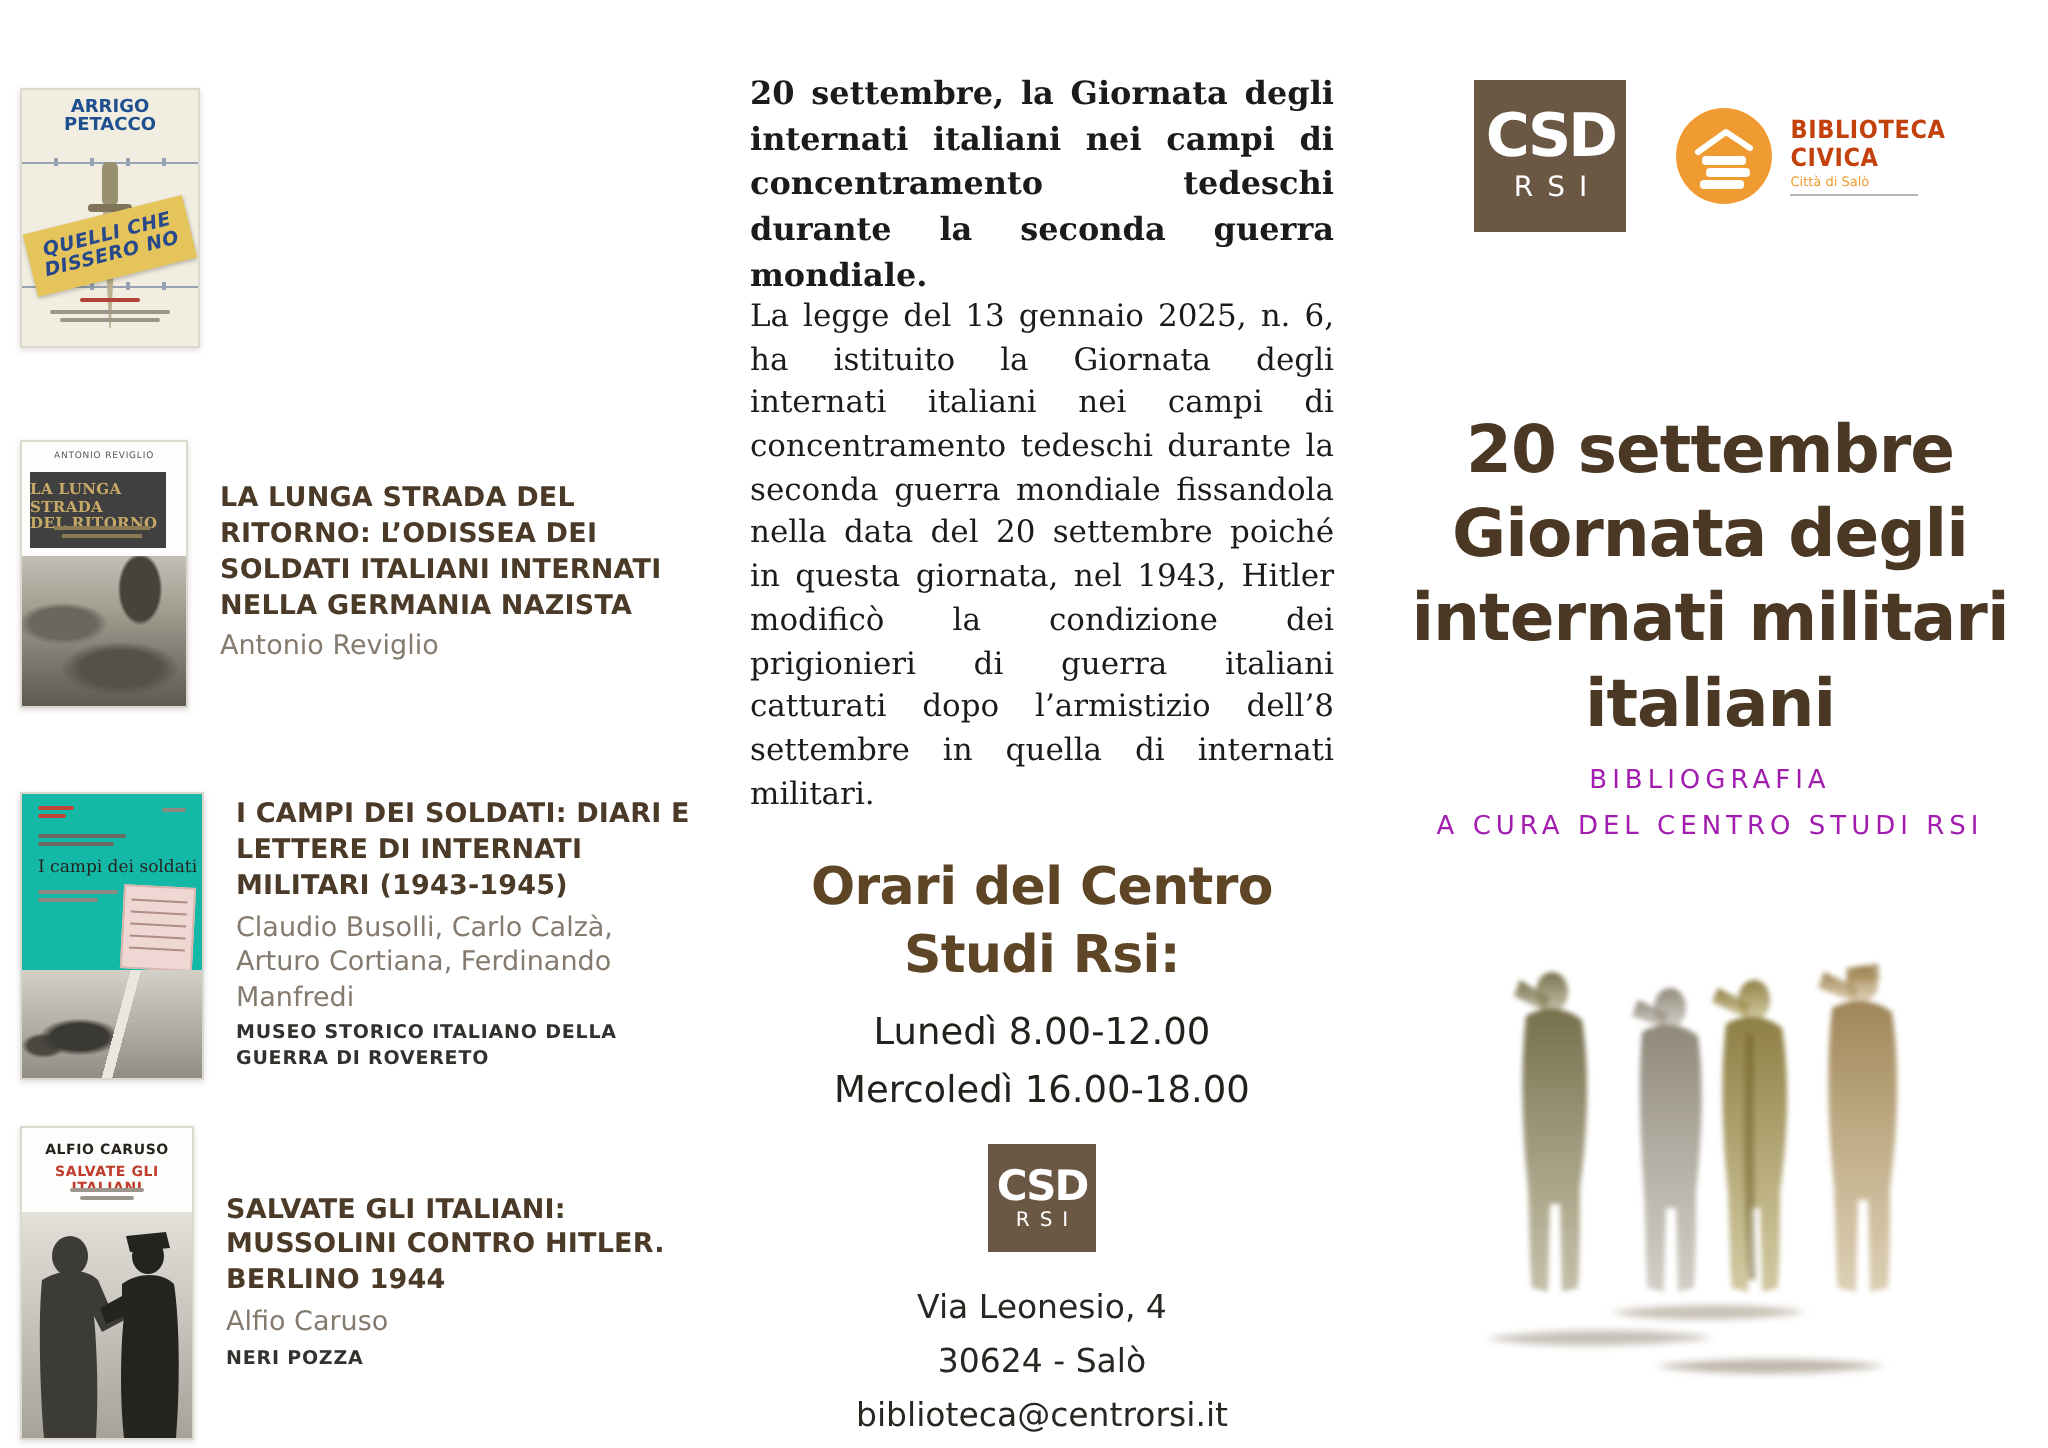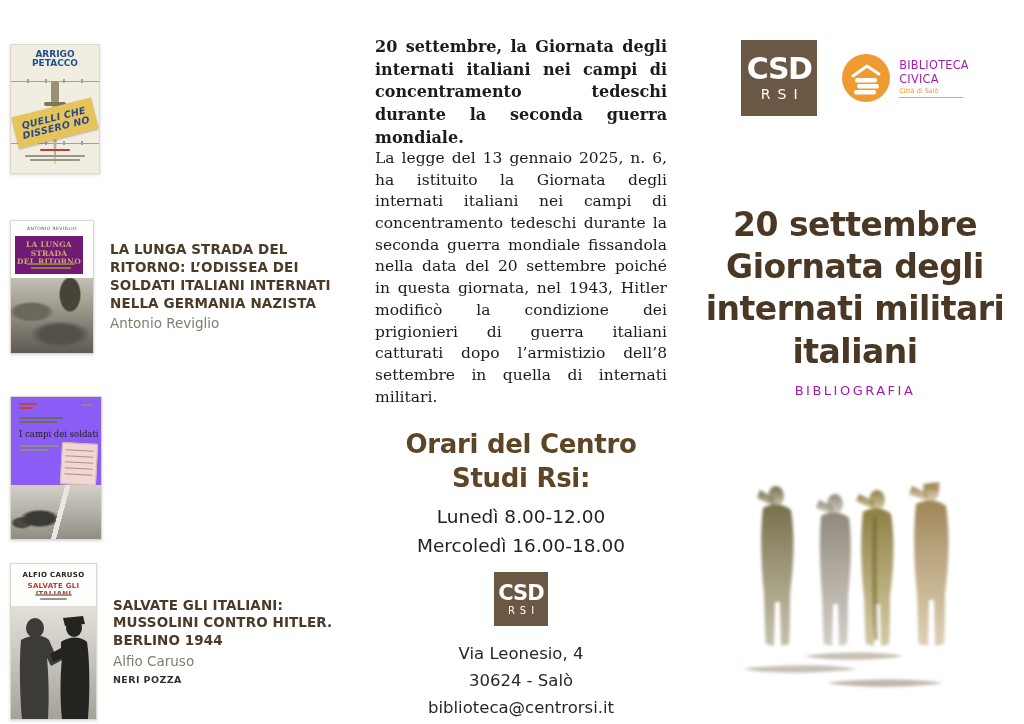--- a/index.html
+++ b/index.html
@@ -28,32 +28,32 @@
   .c1-guard{position:absolute;left:50%;transform:translateX(-50%);top:57px;width:22px;height:4px;background:#7e7558;border-radius:2px;}
   .c1-blade{position:absolute;left:50%;transform:translateX(-50%);top:61px;width:7px;height:58px;background:#bcb091;
             clip-path:polygon(0 0,100% 0,55% 100%,45% 100%);}
   .c1-banner{position:absolute;left:3px;top:62px;width:82px;height:32px;background:#e5c45c;transform:rotate(-14deg);
              box-shadow:0 1px 2px rgba(0,0,0,.25);display:flex;flex-direction:column;align-items:center;justify-content:center;}
   .c1-banner span{display:block;font-weight:bold;font-style:italic;font-size:9.5px;line-height:1.1;color:#27498c;letter-spacing:.3px;}
 
   
   .cover2{width:82px;height:132px;background:#fdfdfb;}
   .c2-author{position:absolute;top:5px;width:100%;text-align:center;font-size:4.5px;letter-spacing:.4px;color:#555;}
-  .c2-panel{position:absolute;left:4px;top:15px;width:68px;height:38px;background:#701a75;text-align:center;padding-top:5px;box-sizing:border-box;}
+  .c2-panel{position:absolute;left:4px;top:15px;width:68px;height:38px;background:#404040;text-align:left;padding-top:5px;box-sizing:border-box;}
   .c2-panel span{display:block;font-family:"DejaVu Serif",serif;font-weight:bold;font-size:7.5px;line-height:1.15;color:#c9a968;letter-spacing:.2px;}
   .c2-panelbar{position:absolute;background:#8c7a55;height:1.5px;}
   .c2-photo{position:absolute;left:0;top:57px;width:82px;height:75px;
             background:
               radial-gradient(ellipse 16px 26px at 72% 22%,#474338 0 60%,transparent 70%),
               radial-gradient(ellipse 30px 14px at 25% 45%,#6c675c 0 55%,transparent 75%),
               radial-gradient(ellipse 40px 18px at 60% 75%,#55514a 0 50%,transparent 75%),
               linear-gradient(180deg,#c3bfb4 0%,#a39e92 35%,#7c786d 70%,#5e5a51 100%);}
 
   
-  .cover3{width:90px;height:142px;background:#8b5cf6;}
+  .cover3{width:90px;height:142px;background:#14b8a6;}
   .c3-title{position:absolute;left:8px;top:32px;font-family:"DejaVu Serif",serif;font-size:8.5px;color:#26231f;}
   .c3-letter{position:absolute;right:4px;top:46px;width:34px;height:40px;background:#efd8d3;border:1px solid #d8b6ae;transform:rotate(3deg);}
   .c3-letter i{position:absolute;left:3px;right:3px;height:1px;background:#b08d85;}
   .c3-photo{position:absolute;left:0;top:88px;width:90px;height:54px;
             background:
               linear-gradient(105deg,transparent 52%,#e9e7e0 52% 57%,transparent 57%),
               radial-gradient(ellipse 26px 12px at 32% 62%,#3b3933 0 55%,transparent 78%),
               radial-gradient(ellipse 14px 8px at 12% 70%,#4a4841 0 55%,transparent 80%),
               linear-gradient(180deg,#d3d0c8 0%,#b0ada4 55%,#908d84 100%);}
 
@@ -81,21 +81,21 @@
   .csd-small .csd-bot{font-size:10px;letter-spacing:5px;margin-top:1px;padding-left:5px;}
   .csd-big{width:76px;height:76px;}
   .csd-big .csd-top{font-weight:bold;font-size:30px;line-height:1;letter-spacing:-1.5px;}
   .csd-big .csd-bot{font-size:14px;letter-spacing:7px;margin-top:2px;padding-left:7px;}
 
   
   .right{position:absolute;left:690px;top:0;width:330px;height:724px;}
   .logos{position:absolute;top:40px;left:0;width:100%;display:flex;align-items:center;justify-content:center;gap:24px;}
   .biblogo{display:flex;align-items:center;gap:8px;}
   .bib-text{display:flex;flex-direction:column;}
-  .bib-l1{font-size:12.5px;font-weight:normal;letter-spacing:.3px;color:#a21caf;line-height:1.05;font-stretch:condensed;}
+  .bib-l1{font-size:12.5px;font-weight:bold;letter-spacing:.3px;color:#c2410c;line-height:1.05;font-stretch:condensed;}
   .bib-l3{font-size:6.5px;color:#ef9b31;margin-top:2px;border-bottom:1px solid #b9b5ae;padding-bottom:2px;width:64px;}
   .rtitle{position:absolute;top:204px;left:0;width:100%;text-align:center;font-weight:bold;
           font-size:33px;line-height:1.28;color:#4a3824;letter-spacing:-.5px;}
   .rtitle span{display:block;}
   .rsub{position:absolute;top:380px;left:0;width:100%;text-align:center;font-size:13px;letter-spacing:2.5px;
         line-height:1.75;color:#a21caf;}
   .soldiers{position:absolute;left:15px;top:450px;}
 </style>
 </head>
 <body>
@@ -148,20 +148,25 @@
       <div class="bar" style="left:8px;top:48px;width:40px;height:1.5px;background:#8d8a83;"></div>
       <div class="bar" style="left:8px;top:52px;width:30px;height:1.5px;background:#8d8a83;"></div>
       <div class="c3-letter">
         <i style="top:6px;"></i>
           <i style="top:12px;"></i>
           <i style="top:18px;"></i>
           <i style="top:24px;"></i>
           <i style="top:30px;"></i>
       </div>
       <div class="c3-photo"></div>
+    </div>
+    <div class="bmeta">
+      <div class="btitle">I CAMPI DEI SOLDATI: DIARI E LETTERE DI INTERNATI MILITARI (1943-1945)</div>
+      <div class="bauthor">Claudio Busolli, Carlo Calzà, Arturo Cortiana, Ferdinando Manfredi</div>
+      <div class="bpub">MUSEO STORICO ITALIANO DELLA GUERRA DI ROVERETO</div>
     </div>
   </div>
 
   <div class="book" style="top:563px;height:157px;">
     <div class="cover cover4">
       <div class="c4-author">ALFIO CARUSO</div>
       <div class="c4-title">SALVATE GLI ITALIANI</div>
       <div class="bar" style="left:24px;top:30px;width:37px;height:1.5px;background:#9a968e;"></div>
       <div class="bar" style="left:29px;top:34px;width:27px;height:1.5px;background:#9a968e;"></div>
       <div class="c4-photo">
@@ -236,20 +241,21 @@
 
     <div class="rtitle">
       <span>20 settembre</span>
       <span>Giornata degli</span>
       <span>internati militari</span>
       <span>italiani</span>
     </div>
 
     <div class="rsub">
       <div>BIBLIOGRAFIA</div>
+      <div>A CURA DEL CENTRO STUDI RSI</div>
     </div>
 
     <svg class="soldiers" width="300" height="260" viewBox="0 0 300 260">
       <defs>
         <filter id="wc" x="-20%" y="-20%" width="140%" height="140%">
             <feGaussianBlur stdDeviation="1.4"></feGaussianBlur>
           </filter>
         <filter id="sh" x="-30%" y="-30%" width="160%" height="160%">
             <feGaussianBlur stdDeviation="1.8"></feGaussianBlur>
           </filter>

